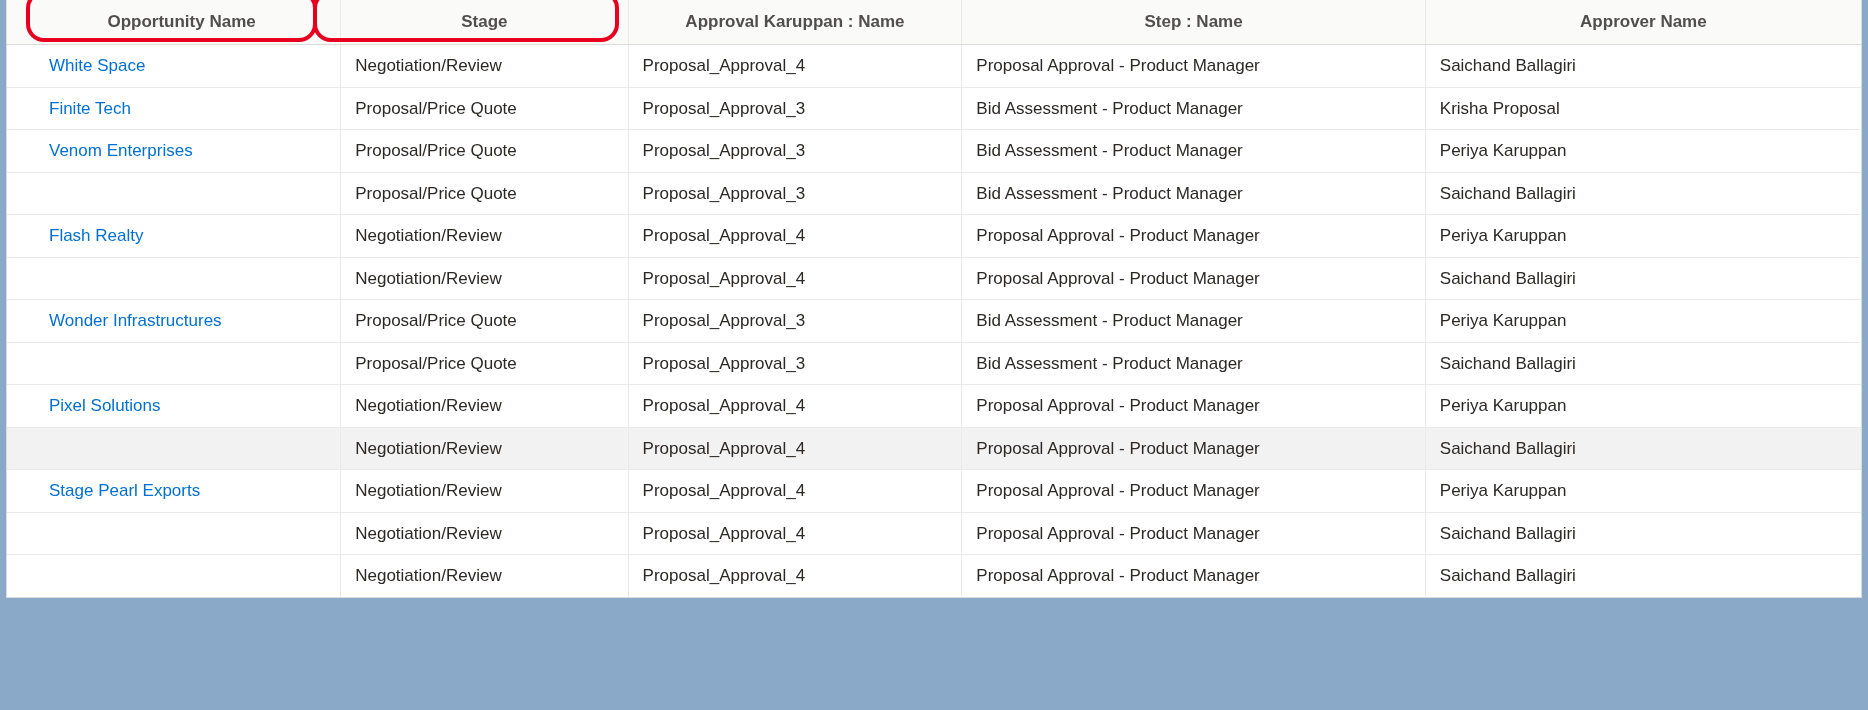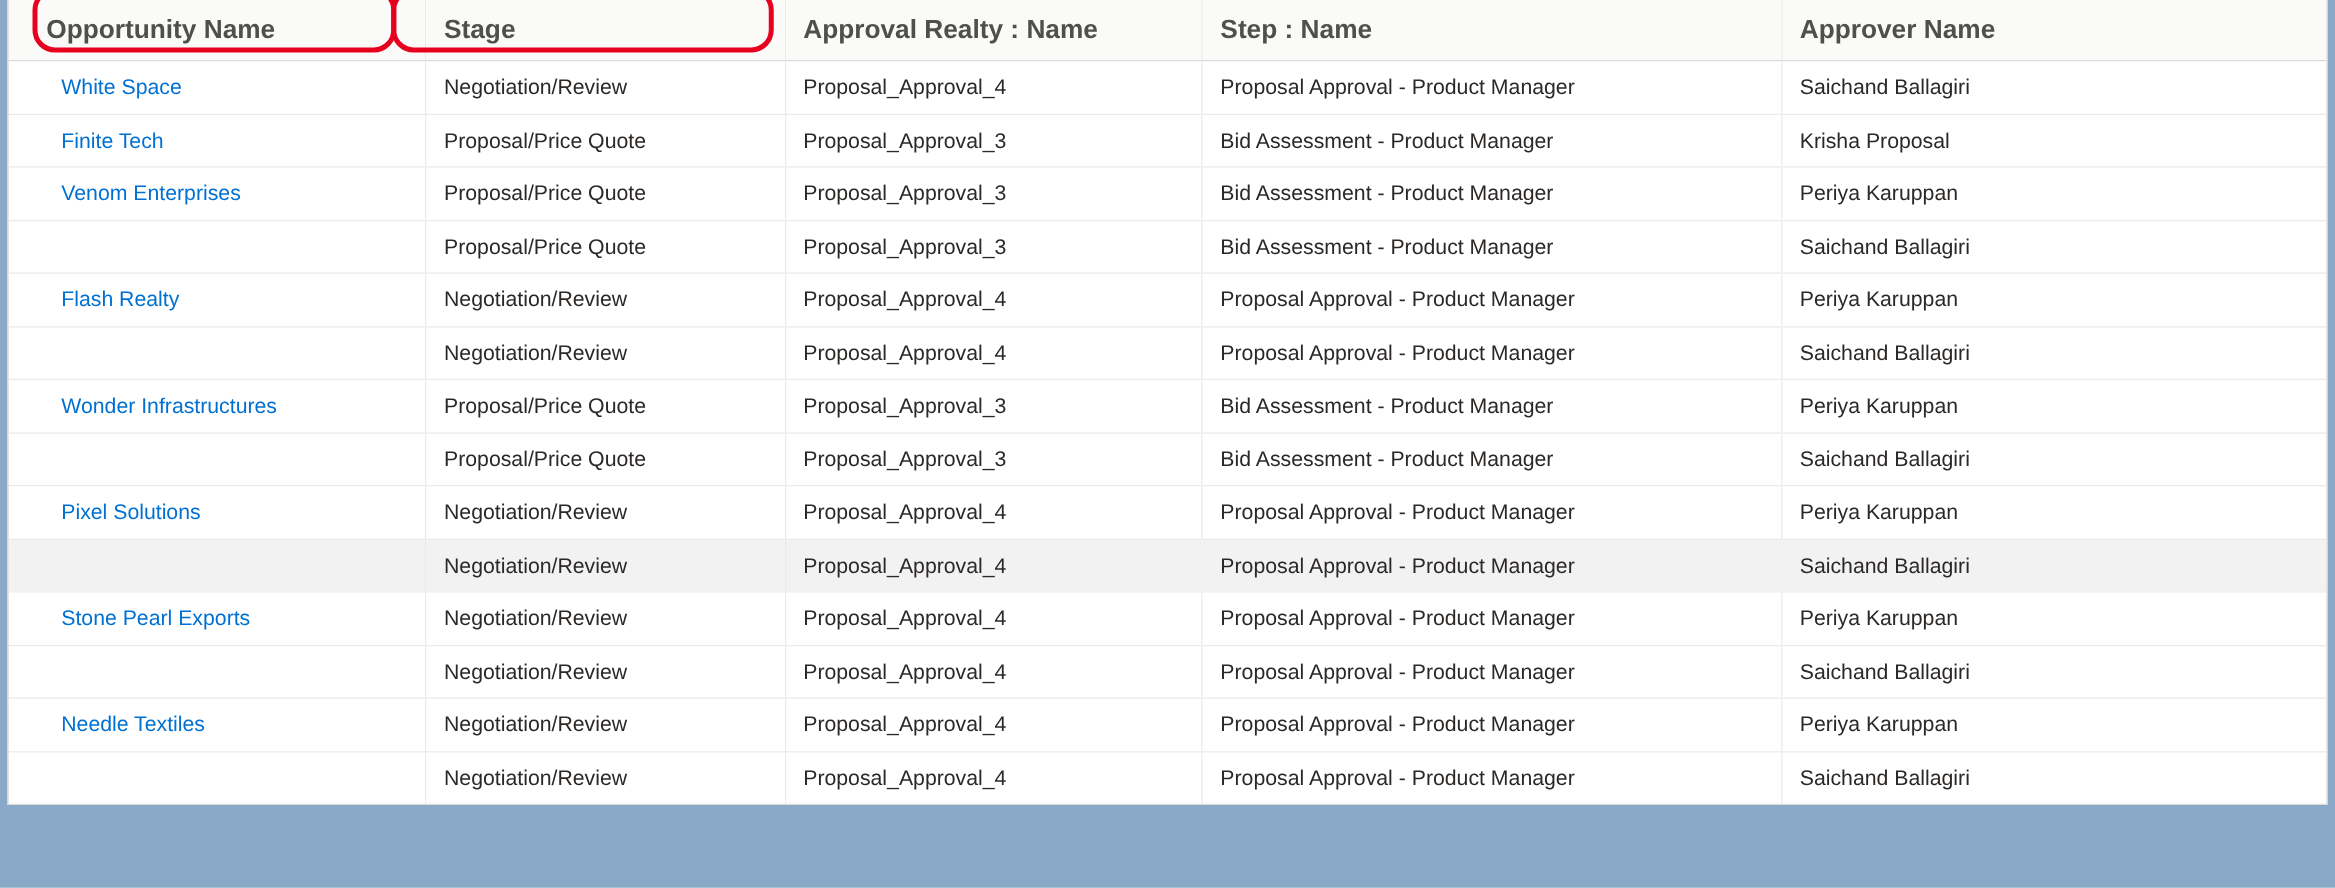--- a/index.html
+++ b/index.html
@@ -28,25 +28,25 @@
     col.col-opp   { width: 18%; }
     col.col-stage { width: 15.5%; }
     col.col-proc  { width: 18%; }
     col.col-step  { width: 25%; }
     col.col-appr  { width: 23.5%; }
 
     thead th {
       background: #fafaf9;
       border-bottom: 1px solid #dddbda;
       border-right: 1px solid #eceae8;
-      text-align: left;
+      text-align: center;
       font-weight: 700;
       color: #514f4d;
       padding: 12px 14px 12px 14px;
-      font-size: 21px;
+      font-size: 17px;
       white-space: nowrap;
       position: relative;
     }
     thead th:last-child { border-right: none; }
     thead th:first-child { padding-left: 30px; }
 
     tbody td {
       border-top: 1px solid #eceae8;
       border-right: 1px solid #eceae8;
       padding: 8px 14px;
@@ -105,21 +105,21 @@
         <col class="col-opp">
           <col class="col-stage">
           <col class="col-proc">
           <col class="col-step">
           <col class="col-appr">
       </colgroup>
       <thead>
         <tr>
           <th><span>Opportunity Name</span></th>
           <th><span>Stage</span></th>
-          <th><span>Approval Realty : Name</span></th>
+          <th><span>Approval Karuppan : Name</span></th>
           <th><span>Step : Name</span></th>
           <th><span>Approver Name</span></th>
         </tr>
       </thead>
       <tbody id="tbody">
           <tr>
             <td><a href="#" class="rec-link">White Space</a></td>
             <td><span>Negotiation/Review</span></td>
             <td><span>Proposal_Approval_4</span></td>
             <td><span>Proposal Approval - Product Manager</span></td>
@@ -182,39 +182,32 @@
             <td><span>Periya Karuppan</span></td>
           </tr>
           <tr class="row-hover">
             <td><span></span></td>
             <td><span>Negotiation/Review</span></td>
             <td><span>Proposal_Approval_4</span></td>
             <td><span>Proposal Approval - Product Manager</span></td>
             <td><span>Saichand Ballagiri</span></td>
           </tr>
           <tr>
-            <td><a href="#" class="rec-link">Stone Pearl Exports</a></td>
-            <td><span>Negotiation/Review</span></td>
-            <td><span>Proposal_Approval_4</span></td>
-            <td><span>Proposal Approval - Product Manager</span></td>
-            <td><span>Periya Karuppan</span></td>
-          </tr>
-          <tr>
-            <td><span></span></td>
-            <td><span>Negotiation/Review</span></td>
-            <td><span>Proposal_Approval_4</span></td>
-            <td><span>Proposal Approval - Product Manager</span></td>
-            <td><span>Saichand Ballagiri</span></td>
-          </tr>
-          <tr>
-            <td><a href="#" class="rec-link">Needle Textiles</a></td>
-            <td><span>Negotiation/Review</span></td>
-            <td><span>Proposal_Approval_4</span></td>
-            <td><span>Proposal Approval - Product Manager</span></td>
-            <td><span>Periya Karuppan</span></td>
+            <td><a href="#" class="rec-link">Stage Pearl Exports</a></td>
+            <td><span>Negotiation/Review</span></td>
+            <td><span>Proposal_Approval_4</span></td>
+            <td><span>Proposal Approval - Product Manager</span></td>
+            <td><span>Periya Karuppan</span></td>
+          </tr>
+          <tr>
+            <td><span></span></td>
+            <td><span>Negotiation/Review</span></td>
+            <td><span>Proposal_Approval_4</span></td>
+            <td><span>Proposal Approval - Product Manager</span></td>
+            <td><span>Saichand Ballagiri</span></td>
           </tr>
           <tr>
             <td><span></span></td>
             <td><span>Negotiation/Review</span></td>
             <td><span>Proposal_Approval_4</span></td>
             <td><span>Proposal Approval - Product Manager</span></td>
             <td><span>Saichand Ballagiri</span></td>
           </tr>
         </tbody>
     </table>

